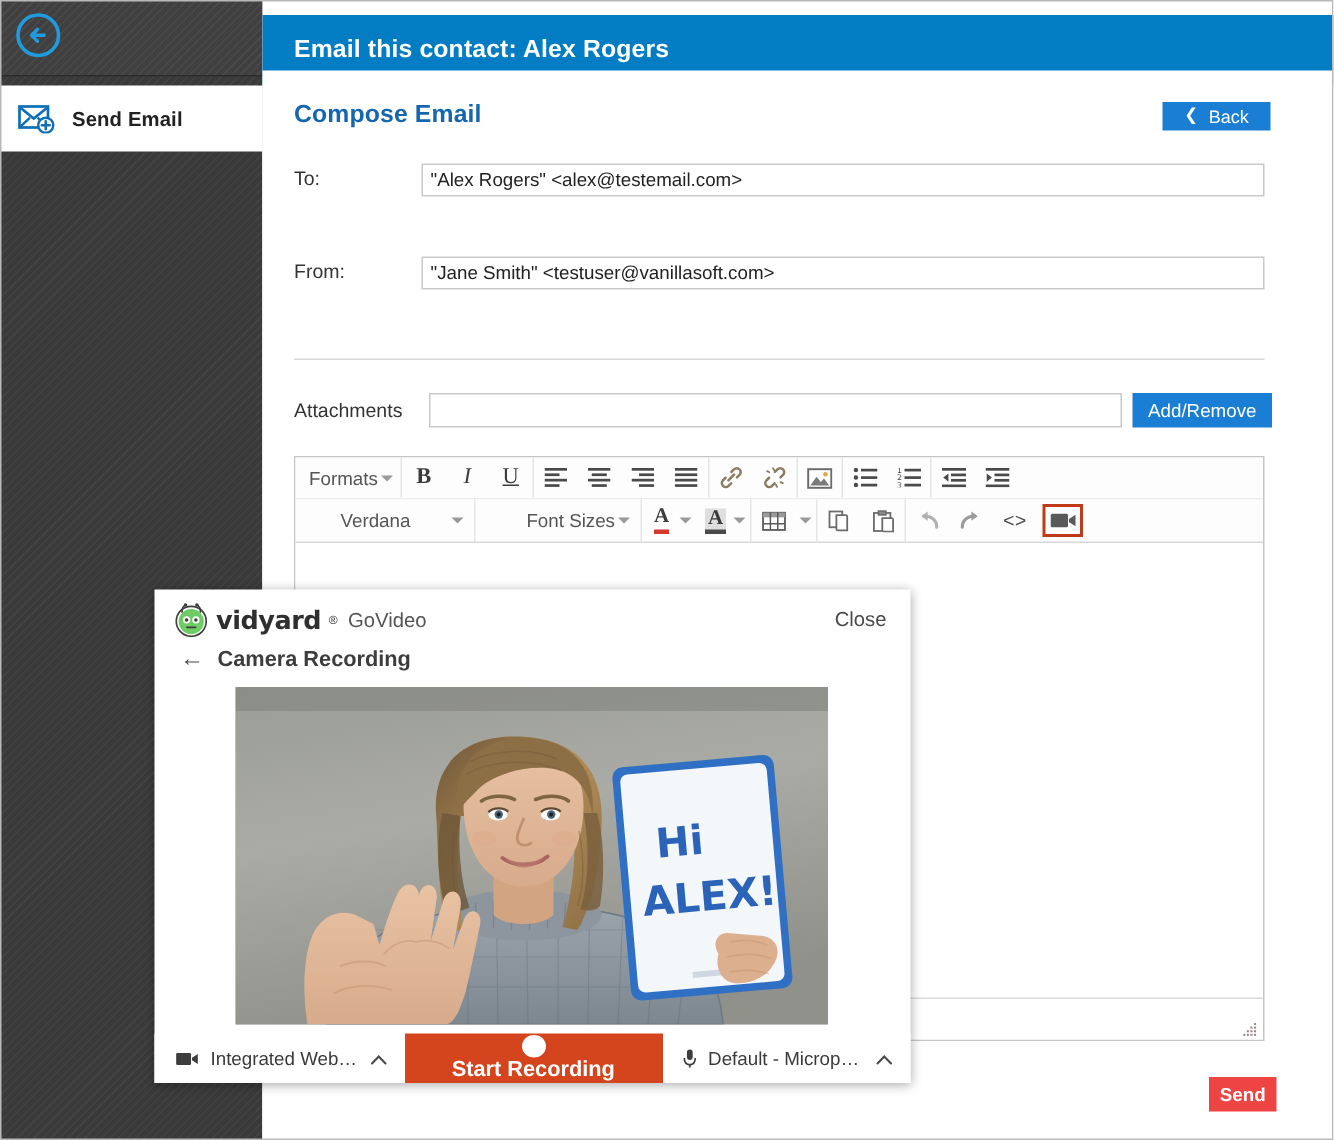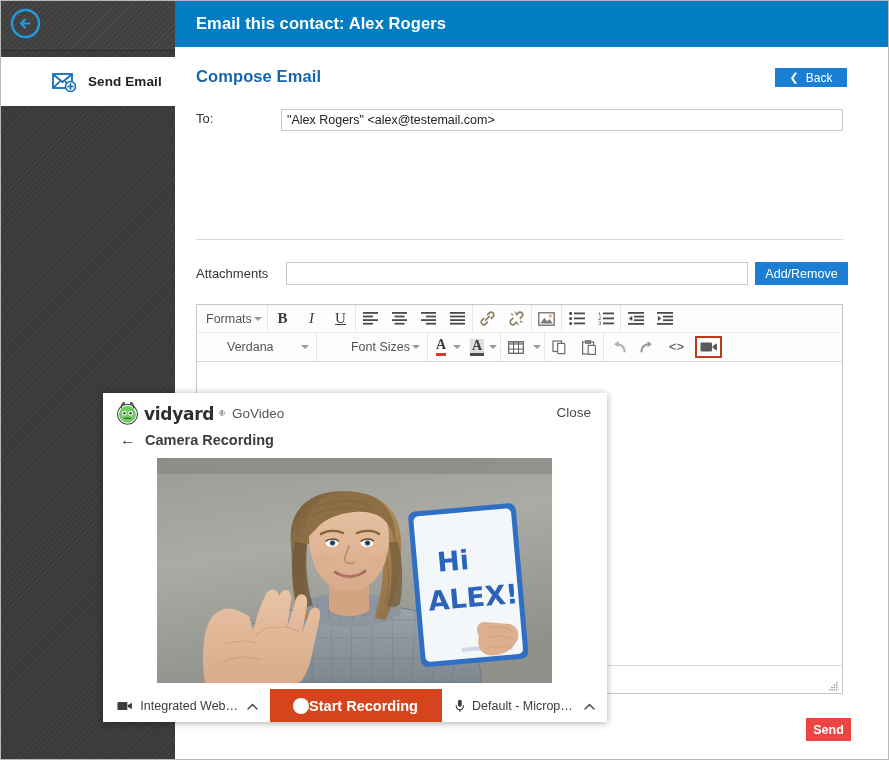--- a/index.html
+++ b/index.html
@@ -24,32 +24,32 @@
   .sidebar-top{
     position:absolute;left:0;top:0;width:175px;height:50px;
     background:#404040;
     background-image:repeating-linear-gradient(135deg,rgba(255,255,255,.05) 0px,rgba(255,255,255,.05) 1px,rgba(0,0,0,0) 1px,rgba(0,0,0,0) 4px);
     border-bottom:1px solid #2c2c2c;
   }
   .back-circle{
     position:absolute;left:10px;top:8px;width:31px;height:31px;
   }
   .sidebar-item{
-    position:absolute;left:0;top:57px;width:175px;height:49px;
-    background:#ffffff;display:flex;align-items:center;box-sizing:border-box;padding-left:40px;
+    position:absolute;left:0;top:57px;width:175px;height:44px;
+    background:#ffffff;display:flex;align-items:center;box-sizing:border-box;
   }
   .sidebar-item .si-icon{margin-left:10px;width:30px;display:flex;align-items:center;justify-content:center;}
   .sidebar-item .si-label{
     margin-left:8px;font-size:13.5px;color:#222;font-weight:600;letter-spacing:.1px;
   }
 
   
   .main{position:absolute;left:175px;top:0;width:714px;height:760px;background:#fff;}
   .titlebar{
-    position:absolute;left:0;top:0;width:714px;height:47px;background:#027dc3;
+    position:absolute;left:0;top:10px;width:714px;height:47px;background:#027dc3;
     display:flex;align-items:center;
   }
   .titlebar .tb-text{
     color:#fff;font-size:16.5px;font-weight:bold;margin-left:21px;letter-spacing:.1px;
   }
   .content{position:absolute;left:0;top:47px;width:714px;height:713px;background:#fff;}
 
   .compose-head{position:absolute;left:21px;top:20px;font-size:16.5px;color:#1566b0;font-weight:600;letter-spacing:.1px;}
   .back-btn{
     position:absolute;left:600px;top:21px;width:72px;height:19px;background:#1a7fd4;color:#fff;
@@ -154,21 +154,21 @@
   }
   .ov-src{
     flex:1;display:flex;align-items:center;gap:8px;padding-left:14px;font-size:12.5px;color:#3b3b3b;cursor:pointer;
     min-width:0;
   }
   .ov-src.right{padding-left:13px;}
   .ov-src .nm{white-space:nowrap;overflow:hidden;text-overflow:ellipsis;}
   .ov-src .upch{margin-left:auto;margin-right:12px;font-size:12px;color:#555;}
   .ov-rec{
     width:172px;background:#d4451e;color:#fff;display:flex;align-items:center;justify-content:center;
-    font-size:14.5px;font-weight:bold;cursor:pointer;border:none;font-family:inherit;
+    font-size:14.5px;font-weight:bold;cursor:pointer;border:none;font-family:inherit;flex-direction:column;
   }
   .rec-dot{width:16px;height:16px;border-radius:50%;background:#fff;display:inline-block;}
 
   
   .cam{position:absolute;inset:0;}
 </style>
 </head>
 <body>
 
 <div id="root">
@@ -211,20 +211,24 @@
         <span class="chev">❮</span>
         <span>Back</span>
       </button>
 
       <div class="frow" style="top:62px;">
         <span class="flabel">To:</span>
         <input class="finput" value="&quot;Alex Rogers&quot; &lt;alex@testemail.com&gt;" style="">
       </div>
 
 
+      <div class="frow" style="top:124px;">
+        <span class="flabel">From:</span>
+        <input class="finput" value="&quot;Jane Smith&quot; &lt;testuser@vanillasoft.com&gt;" style="">
+      </div>
 
 
       <div class="hr-sep"></div>
 
       <span class="att-label">Attachments</span>
       <input class="att-input" value="" style="">
       <button class="att-btn">Add/Remove</button>
 
       <div class="editor">
 

